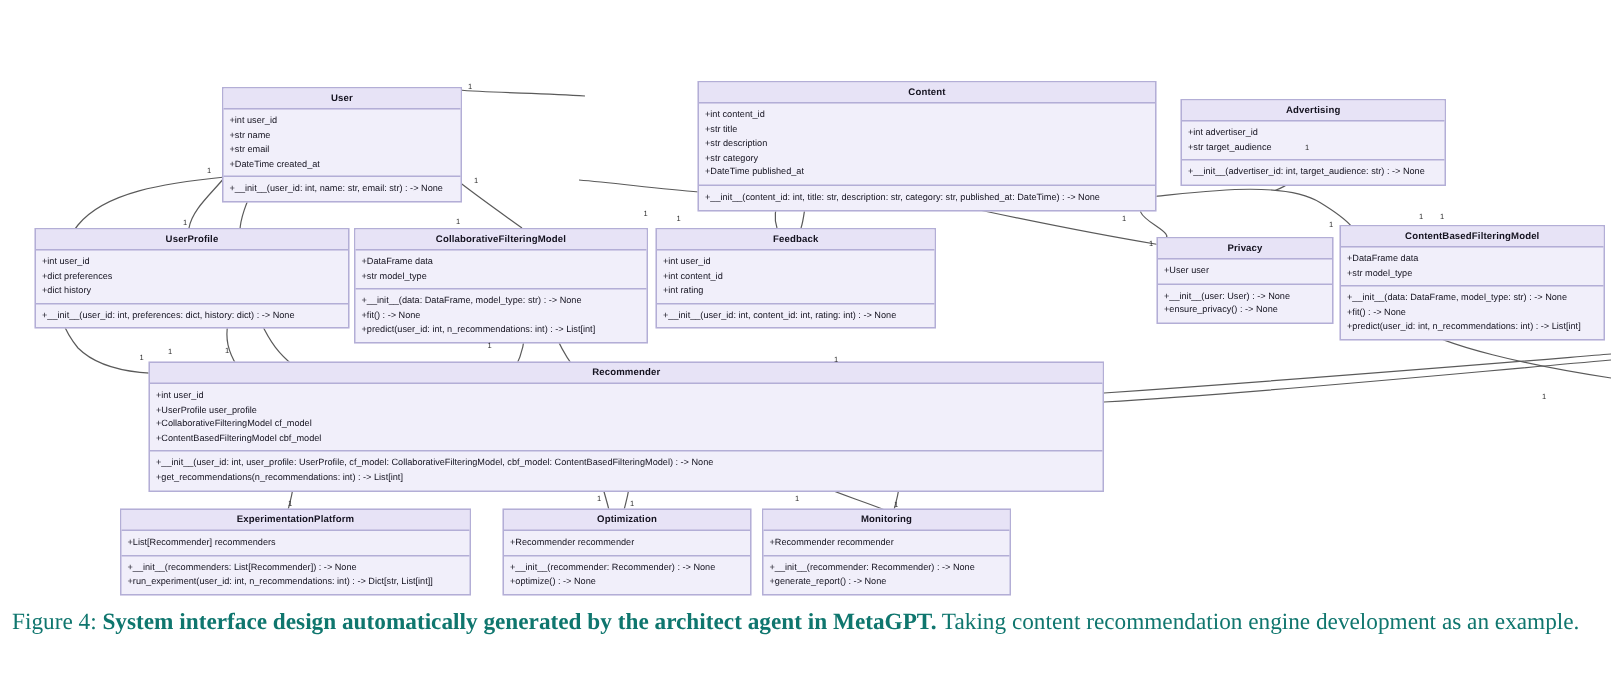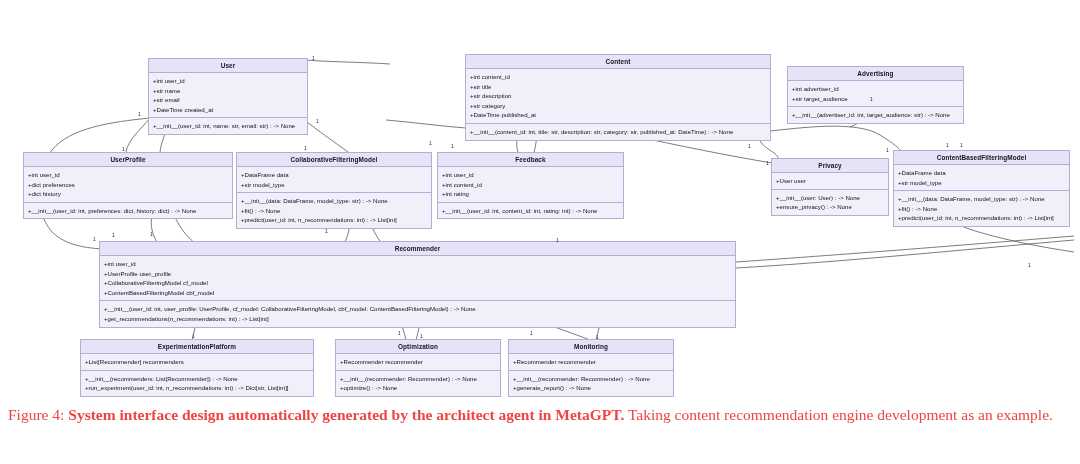--- a/index.html
+++ b/index.html
@@ -51,21 +51,21 @@
     font-size:5px;
     color:#2b2b2b;
     z-index:3;
     font-family:"Liberation Sans", sans-serif;
   }
   #caption{
     position:absolute;left:8px;top:404px;width:1064px;
     font-family:"Liberation Serif", serif;
     font-size:15.5px;
     line-height:22px;
-    color:#ef4444;
+    color:#0f766e;
   }
   #caption b{font-weight:bold;}
 </style>
 </head>
 <body>
 
 <div id="figure">
 
   <svg id="edges" viewBox="0 0 1080 400">
     <g fill="none" stroke="#5a5a5a" stroke-width="0.8">

